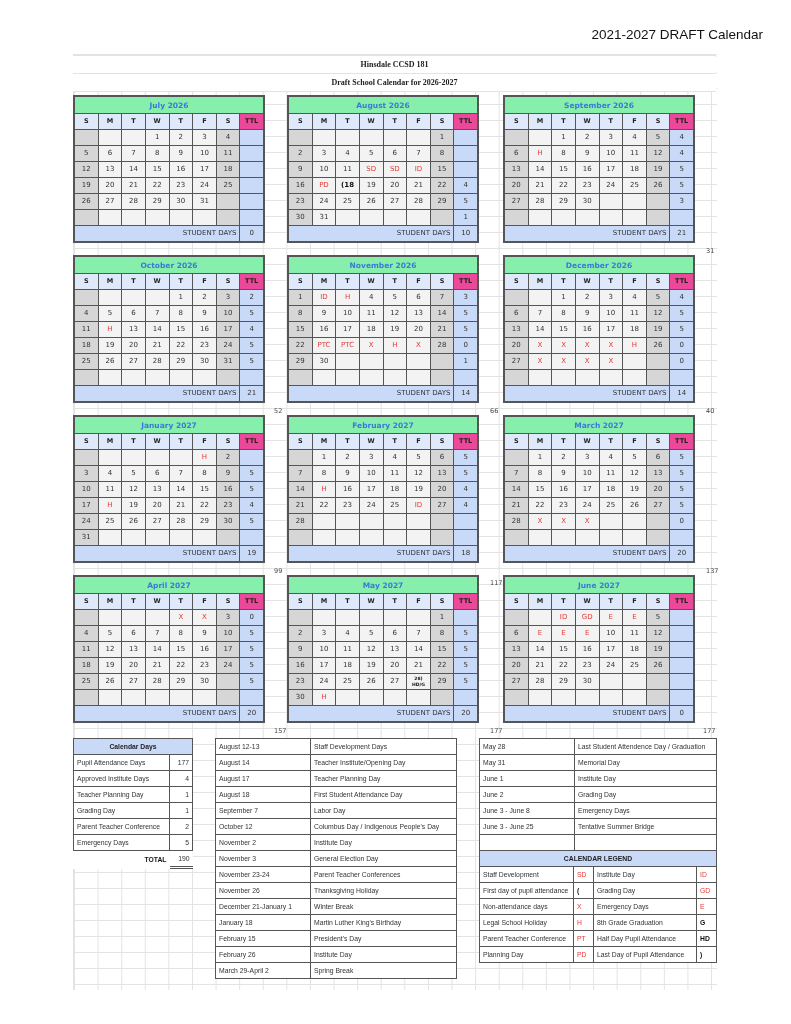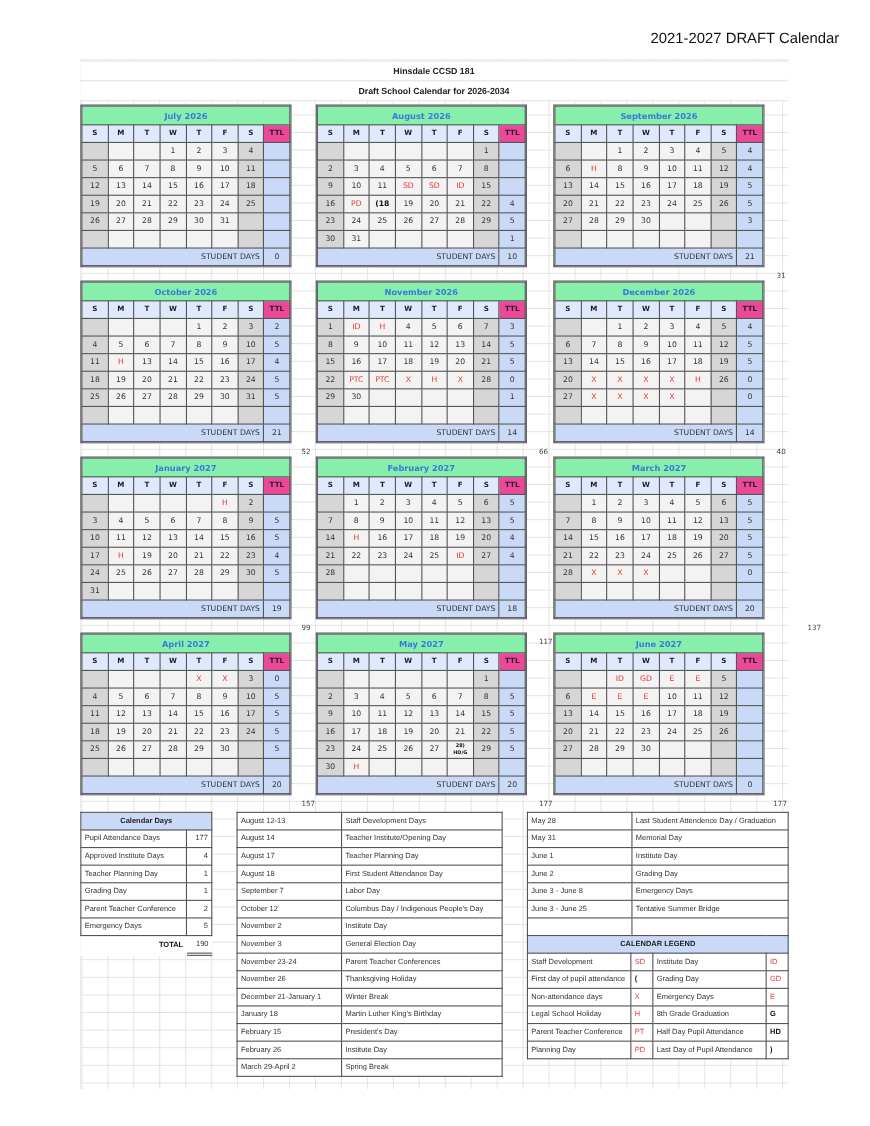--- a/index.html
+++ b/index.html
@@ -7,21 +7,21 @@
   .page-title { position:absolute; right:28px; top:27px; font-family:"Liberation Sans", sans-serif; font-size:13.5px; color:#111; }
   .sheet { position:absolute; left:73px; top:54px; width:643px; height:935px;
     background-image:
       linear-gradient(to right, #e3e3e3 1px, transparent 1px),
       linear-gradient(to bottom, #e3e3e3 1px, transparent 1px);
     background-size: 23.6px 16px, 23.6px 16px;
     background-position: 0 0, 0 1px;
     border-left:1px solid #e3e3e3; border-top:1px solid #e3e3e3;
   }
   .hdr-row { position:absolute; left:73px; width:643px; height:17px; background:#fff; border-bottom:1px solid #e3e3e3; border-top:1px solid #e3e3e3;
-    font-family:Liberation Sans, sans-serif; font-weight:bold; font-size:8px; text-align:center; line-height:17px; color:#222; }
+    font-family:Liberation Serif, serif; font-weight:bold; font-size:8px; text-align:center; line-height:17px; color:#222; }
   .month { position:absolute; width:190px; border:1px solid #555; background:#fff; }
   .month table { border-collapse:collapse; width:100%; table-layout:fixed; }
   .month td { height:15px; border:1px solid #555; font-size:7px; text-align:center; padding:0; line-height:15px; color:#333; background:#f3f3f3; }
   .month .title td { background:#86efac; color:#3c78d8; font-weight:bold; font-size:7.5px; height:16px; }
   .month .dow td { background:#dfe9fb; font-weight:bold; font-size:6.5px; color:#222; }
   .month td.wk { background:#d6d6d6; }
   .month td.ttl { background:#c9daf8; }
   .month .dow td.ttl { background:#ec4899; }
   .month td.red { color:#e53935; }
   .month td.bold { font-weight:bold; color:#111; }
@@ -38,21 +38,21 @@
   .total-row td { border:none !important; }
 </style>
 </head>
 <body>
 
 <div class="page-title">2021-2027 DRAFT Calendar</div>
 
 <div class="sheet"></div>
 
 <div class="hdr-row" style="top:55px;">Hinsdale CCSD 181</div>
-<div class="hdr-row" style="top:73px;">Draft School Calendar for 2026-2034</div>
+<div class="hdr-row" style="top:73px;">Draft School Calendar for 2026-2027</div>
 
 <div id="months-root">
     <div class="month" style="left: 73px; top: 95px;">
       <table>
         <tbody>
           <tr class="title">
             <td colspan="8">July 2026</td>
           </tr>
           <tr class="dow">
             <td class="">S</td>
@@ -1045,21 +1045,21 @@
       </table>
     </div>
   </div>
 <div id="cum-root">
     <div class="cum" style="left: 706px; top: 247px;">31</div>
     <div class="cum" style="left: 274px; top: 407px;">52</div>
     <div class="cum" style="left: 490px; top: 407px;">66</div>
     <div class="cum" style="left: 706px; top: 407px;">40</div>
     <div class="cum" style="left: 274px; top: 567px;">99</div>
     <div class="cum" style="left: 490px; top: 567px; margin-top: 12px;">117</div>
-    <div class="cum" style="left: 706px; top: 567px; margin-left: 28px;">137</div>
+    <div class="cum" style="left: 706px; top: 567px;">137</div>
     <div class="cum" style="left: 274px; top: 727px;">157</div>
     <div class="cum" style="left: 490px; top: 727px;">177</div>
     <div class="cum" style="left: 703px; top: 727px;">177</div>
   </div>
 
 <table class="infobox" style="left:73px; top:738px; width:120px;">
   <tbody id="caldays-body">
     <tr class="hd">
         <td colspan="2">Calendar Days</td>
       </tr>

